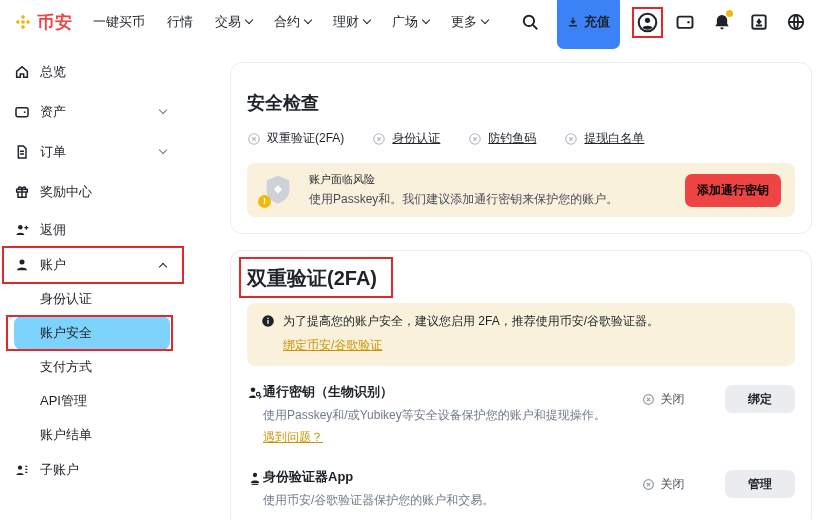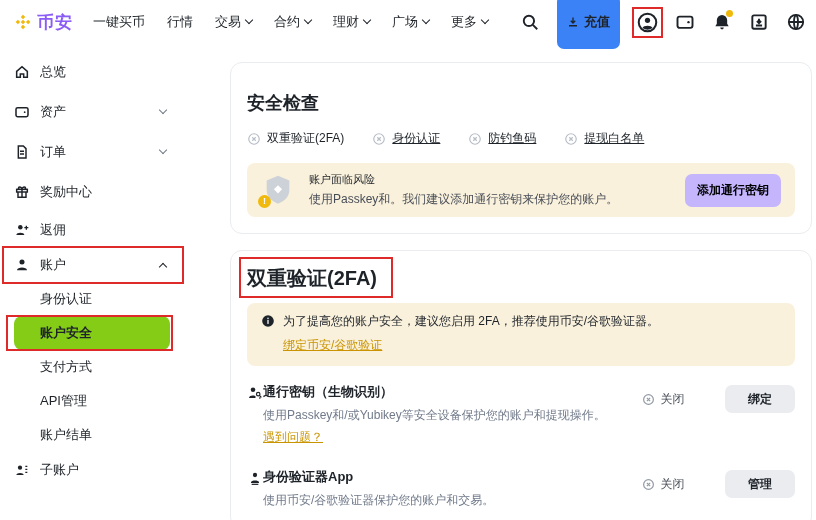--- a/index.html
+++ b/index.html
@@ -7,53 +7,53 @@
   body {
     width:816px; height:520px; overflow:hidden; position:relative;
     background:#fff; color:#1E2329;
     font-family:"Liberation Sans","DejaVu Sans",sans-serif;
   }
   svg { display:block; }
 
   
   .navbar { height:44px; display:flex; align-items:center; padding:0 10px 0 14px; gap:20px; }
   .logo { display:flex; align-items:center; gap:5px; cursor:pointer; }
-  .logo-text { color:#8b5cf6; font-weight:bold; font-size:17px; letter-spacing:1px; }
+  .logo-text { color:#ef4444; font-weight:bold; font-size:17px; letter-spacing:1px; }
   .nav-menu { display:flex; align-items:center; gap:22px; font-size:13px; }
   .nav-item { display:flex; align-items:center; gap:5px; cursor:pointer; white-space:nowrap; }
   .chev { width:6px; height:6px; border-right:1.4px solid #1E2329; border-bottom:1.4px solid #1E2329; }
   .chev.down { transform:rotate(45deg); margin-top:-4px; }
   .chev.up   { transform:rotate(-135deg); margin-top:3px; }
   .nav-right { margin-left:auto; display:flex; align-items:center; gap:17px; }
   .deposit-btn { background:#3b82f6; border-radius:7px; padding:18px 10px; font-size:13px; font-weight:bold;
     display:flex; align-items:center; gap:5px; cursor:pointer; white-space:nowrap; }
   .nav-ic { position:relative; cursor:pointer; }
   .bell-dot { position:absolute; top:-2px; right:-1px; width:7px; height:7px; background:#F0B90B; border-radius:50%; }
 
   
   .sidebar { position:absolute; left:0; top:44px; width:216px; padding:8px 0 0 14px; font-size:13px; }
   .s-item { display:flex; align-items:center; gap:10px; width:156px; cursor:pointer; position:relative; }
   .h40 { height:40px; } .h36 { height:36px; } .h34 { height:34px; }
   .s-sub { padding-left:26px; }
-  .s-sel { background:#84cc16; border-radius:8px; font-weight:bold;align-items:center; }
+  .s-sel { background:#7dd3fc; border-radius:8px; font-weight:normal;align-items:center; }
   .s-caret { margin-left:auto; margin-right:4px; }
   .s-ic { width:16px; height:16px; flex:0 0 16px; }
 
   
   .main { position:absolute; left:230px; top:44px; width:582px; }
   .card { border:1px solid #EAECEF; border-radius:12px; background:#fff; }
   .card1 { margin-top:18px; padding:28px 16px 16px; }
   .card-title1 { font-size:18px; font-weight:bold; margin:0; }
   .checklist { display:flex; align-items:center; gap:28px; margin-top:15px; font-size:12px; }
   .chk { display:flex; align-items:center; gap:6px; cursor:pointer; }
   .chk .lnk { text-decoration:underline; }
   .warn { margin-top:16px; background:#FAF1DC; border-radius:8px; padding:9px 14px; display:flex; align-items:center; gap:12px; }
   .warn-title { font-size:11px; font-weight:normal; }
   .warn-desc { font-size:12px; color:#474D57; margin-top:4px; }
-  .warn-btn { margin-left:auto; background:#c4b5fd; border:none; border-radius:7px; padding:8px 12px;
+  .warn-btn { margin-left:auto; background:#ef4444; border:none; border-radius:7px; padding:8px 12px;
     font-size:12px; font-weight:bold; cursor:pointer; white-space:nowrap; font-family:inherit; }
   .shield-wrap { position:relative; width:36px; height:34px; flex:0 0 36px; }
   .shield-badge { position:absolute; left:-3px; bottom:-1px; width:13px; height:13px; background:#F0B90B;
     border-radius:50%; color:#fff; font-size:9px; font-weight:bold; text-align:center; line-height:13px; }
 
   .card2 { margin-top:16px; padding:14px 16px 10px; }
   .card-title2 { font-size:20px; font-weight:bold; margin:0; display:inline-block; position:relative; }
   .info-banner { margin-top:11px; background:#FAF1DC; border-radius:8px; padding:10px 14px 12px; font-size:12px;
     display:flex; gap:8px; align-items:flex-start; }
   .info-link { color:#C99400; text-decoration:underline; display:inline-block; margin-top:7px; cursor:pointer; }

